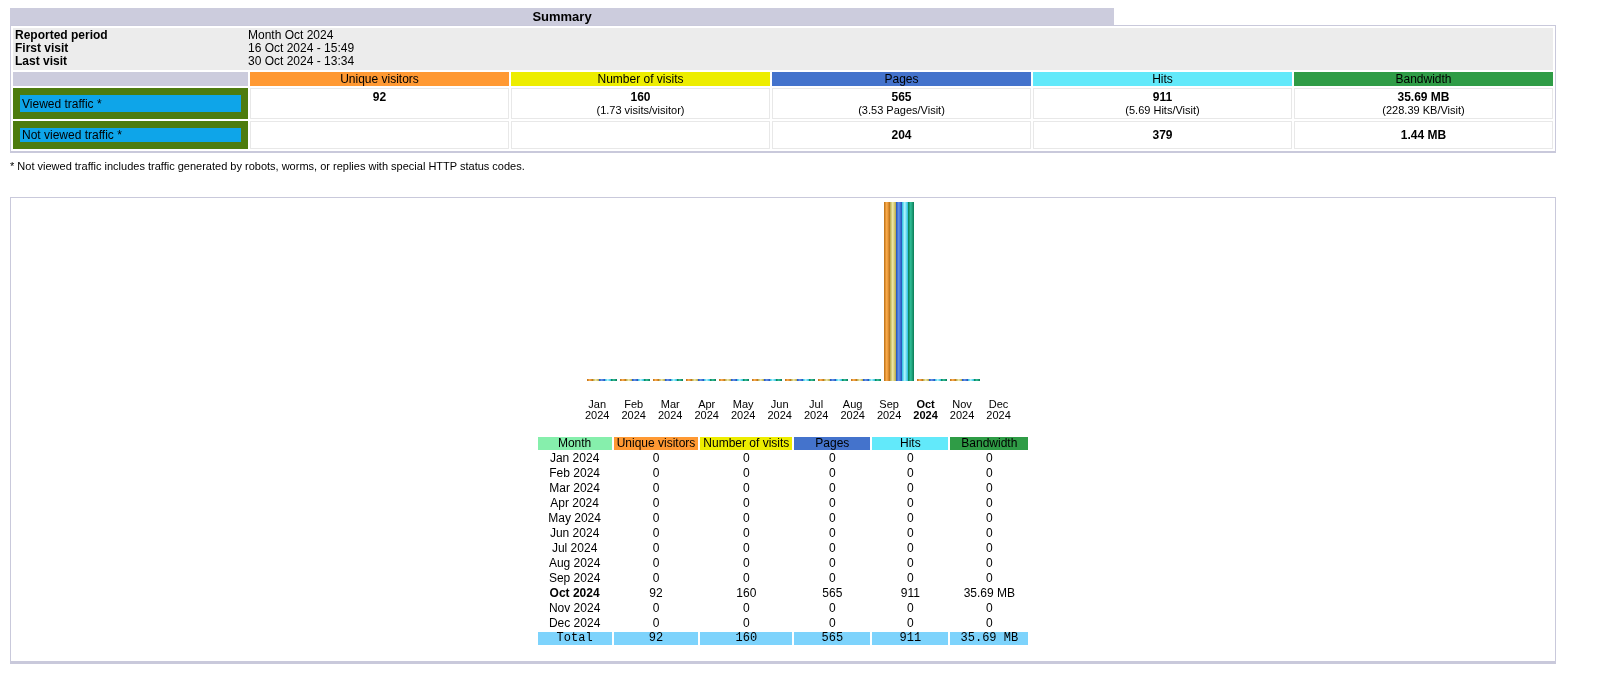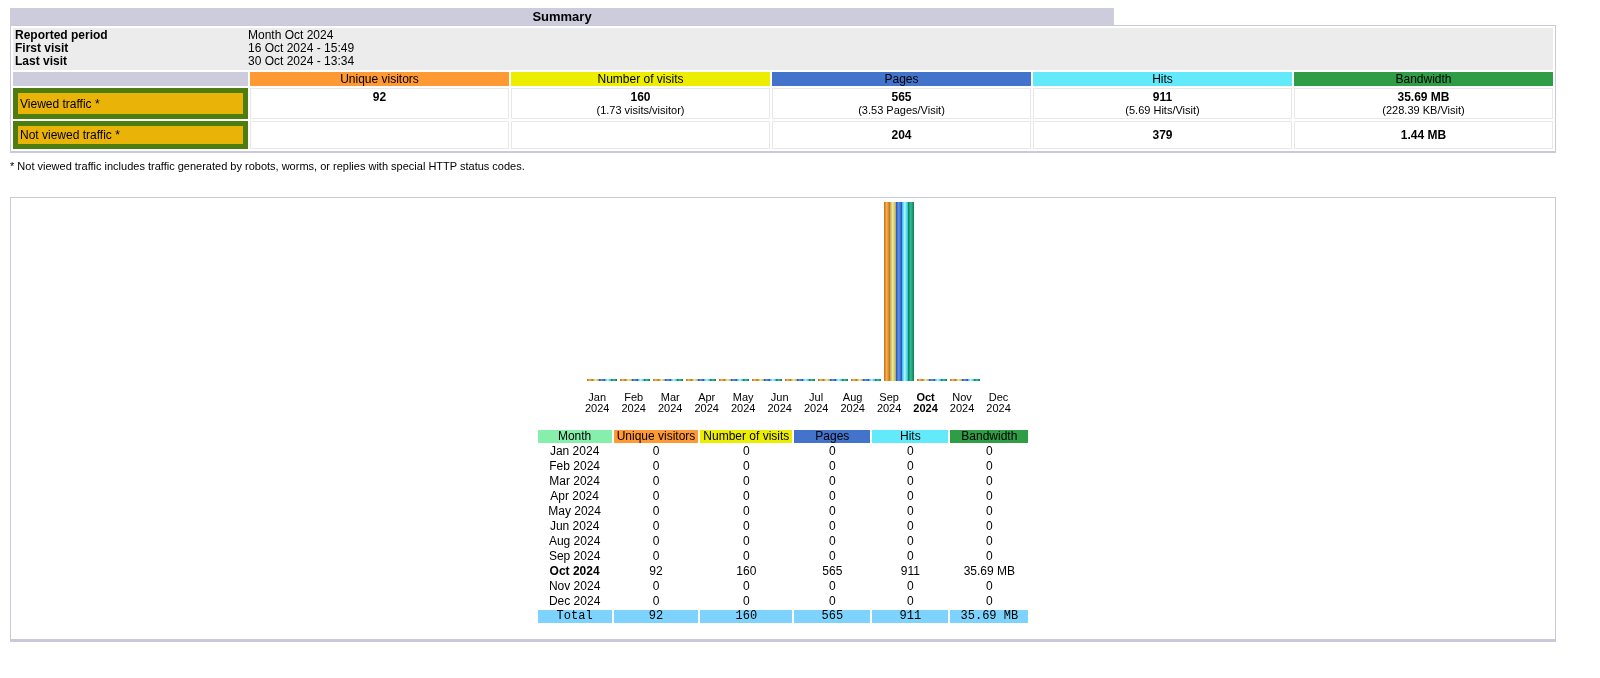--- a/index.html
+++ b/index.html
@@ -13,36 +13,36 @@
 
   
   .summary-table { border-collapse:separate; border-spacing:2px; width:1546px;
                    border:1px solid #C9C9DB; border-bottom-width:2px; table-layout:fixed; }
   .summary-table td { padding:0 2px; }
   .infoblock { background:#ECECEC; padding:1px 0 2px 0 !important; }
   .info-line { height:13px; line-height:13px; display:flex; }
   .info-label { display:inline-block; width:233px; font-weight:bold; padding-left:2px; }
   .hdr-row td { height:14px; line-height:14px; text-align:center; }
   .hdr-blank { background:#CCCCDD; }
-  .rowlabel { border:5px solid #4d7c0f; background:#eab308; vertical-align:middle; }
+  .rowlabel { border:7px solid #4d7c0f; background:#0ea5e9; vertical-align:middle; }
   .metric { border:1px solid #E8E8E8; background:#fff; text-align:center; vertical-align:middle; padding:2px 0 !important; }
   .metric .num { font-weight:bold; height:13px; line-height:13px; }
   .metric .sub { font-size:11px; min-height:12px; line-height:12px; }
   .metric-single { height:22px; font-weight:bold; }
   .footnote { margin-top:7px; font-size:11px; }
 
   
   .section-gap { height:25px; }
   .chart-box { width:1544px; border:1px solid #C9C9DB; border-bottom-width:3px;
                background:#fff; padding:4px 0 14px 0; }
   .chart { width:396px; margin:0 auto; }
   .plot { display:flex; align-items:flex-end; height:179px; }
   .slot { width:33px; height:179px; display:flex; align-items:flex-end; justify-content:center; gap:0; }
   .bar { width:6px; }
-  .xlabels { display:flex; margin-top:11px;gap:12px; }
+  .xlabels { display:flex; margin-top:18px;gap:12px; }
   .xlab { width:33px; text-align:center; font-size:11px; line-height:11px; }
   .xlab.bold { font-weight:bold; }
 
   
   .monthly-table { border-collapse:separate; border-spacing:2px; margin:14px auto 0 auto; table-layout:fixed; }
   .monthly-table td { height:13px; line-height:13px; text-align:center; padding:0 3px; white-space:nowrap; }
   .m-hdr { background:#86efac; }
   .m-total td { background:#7dd3fc;font-family:Liberation Mono, monospace; }
   .bold { font-weight:bold; }
 </style>
@@ -327,20 +327,28 @@
           </tr>
       <tr>
             <td>Jun 2024</td>
             <td>0</td>
             <td>0</td>
             <td>0</td>
             <td>0</td>
             <td>0</td>
           </tr>
       <tr>
+            <td>Jul 2024</td>
+            <td>0</td>
+            <td>0</td>
+            <td>0</td>
+            <td>0</td>
+            <td>0</td>
+          </tr>
+      <tr>
             <td>Aug 2024</td>
             <td>0</td>
             <td>0</td>
             <td>0</td>
             <td>0</td>
             <td>0</td>
           </tr>
       <tr>
             <td>Sep 2024</td>
             <td>0</td>

